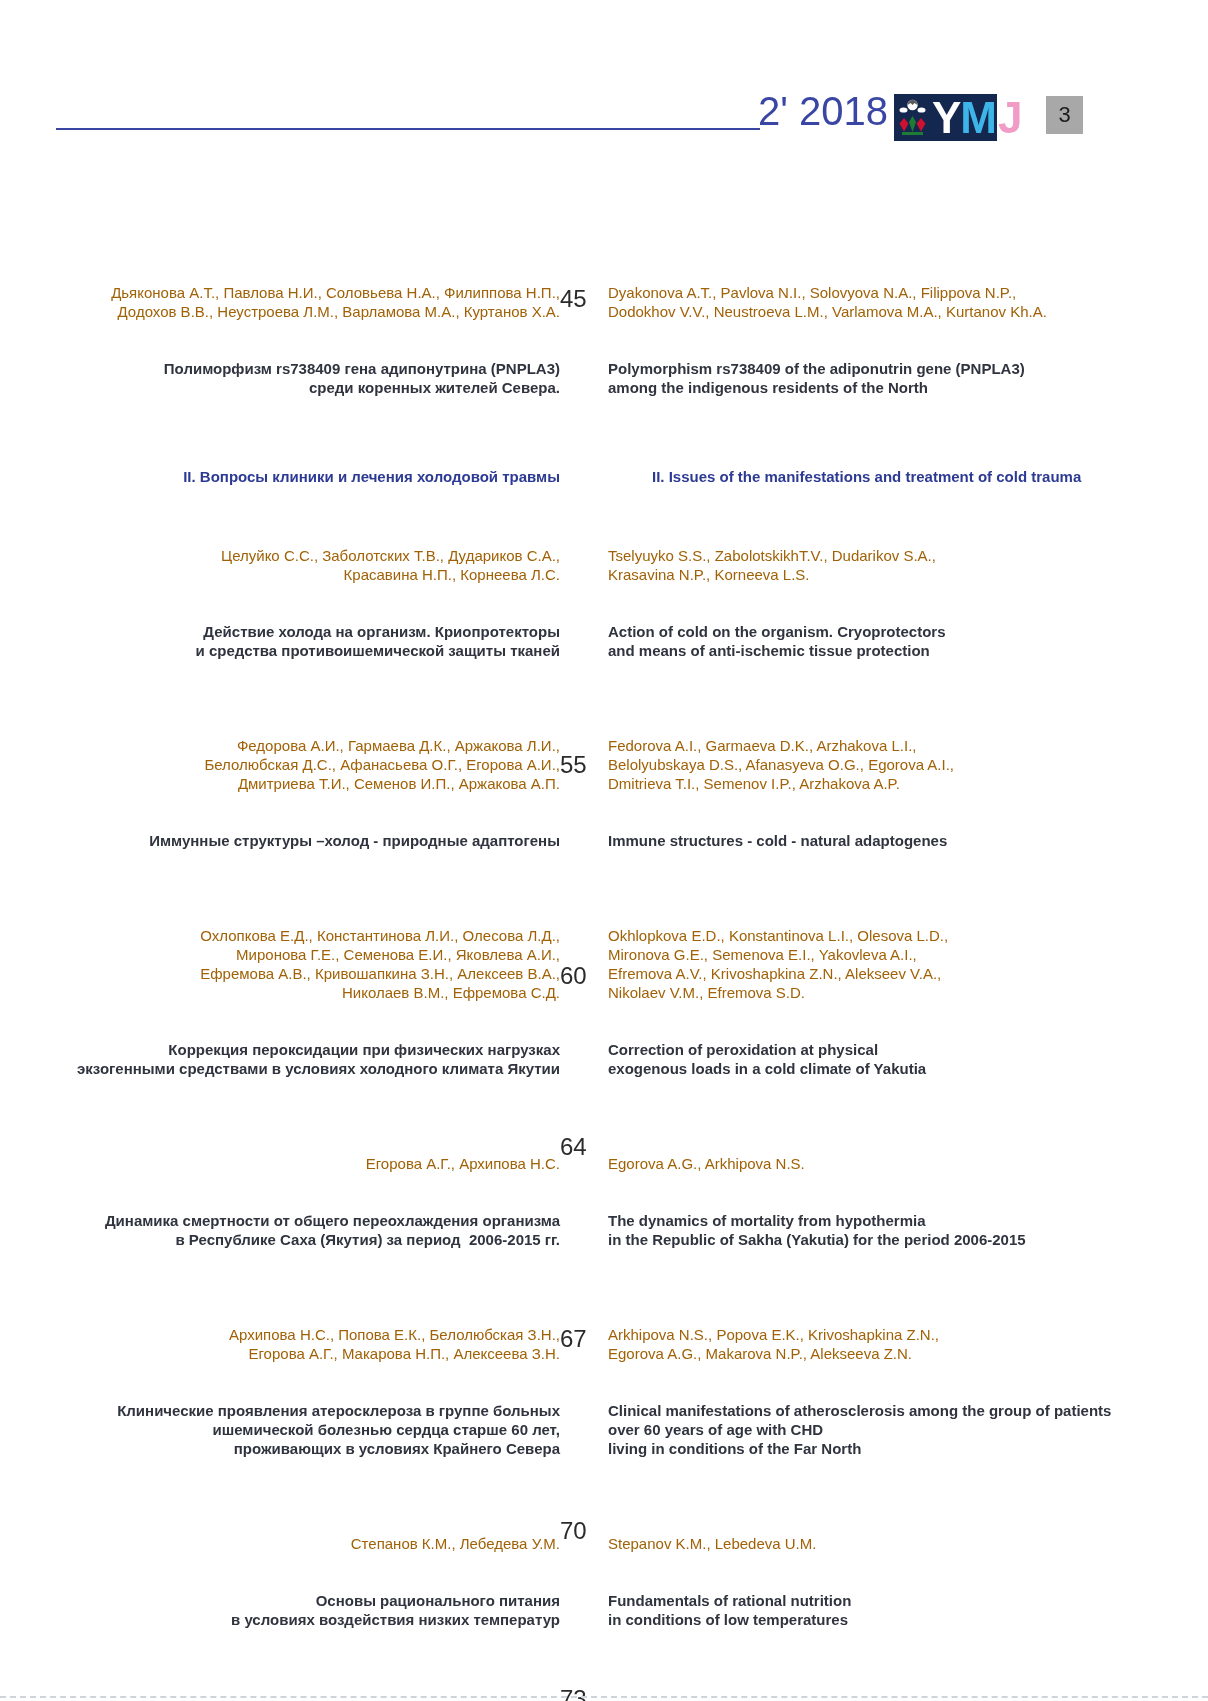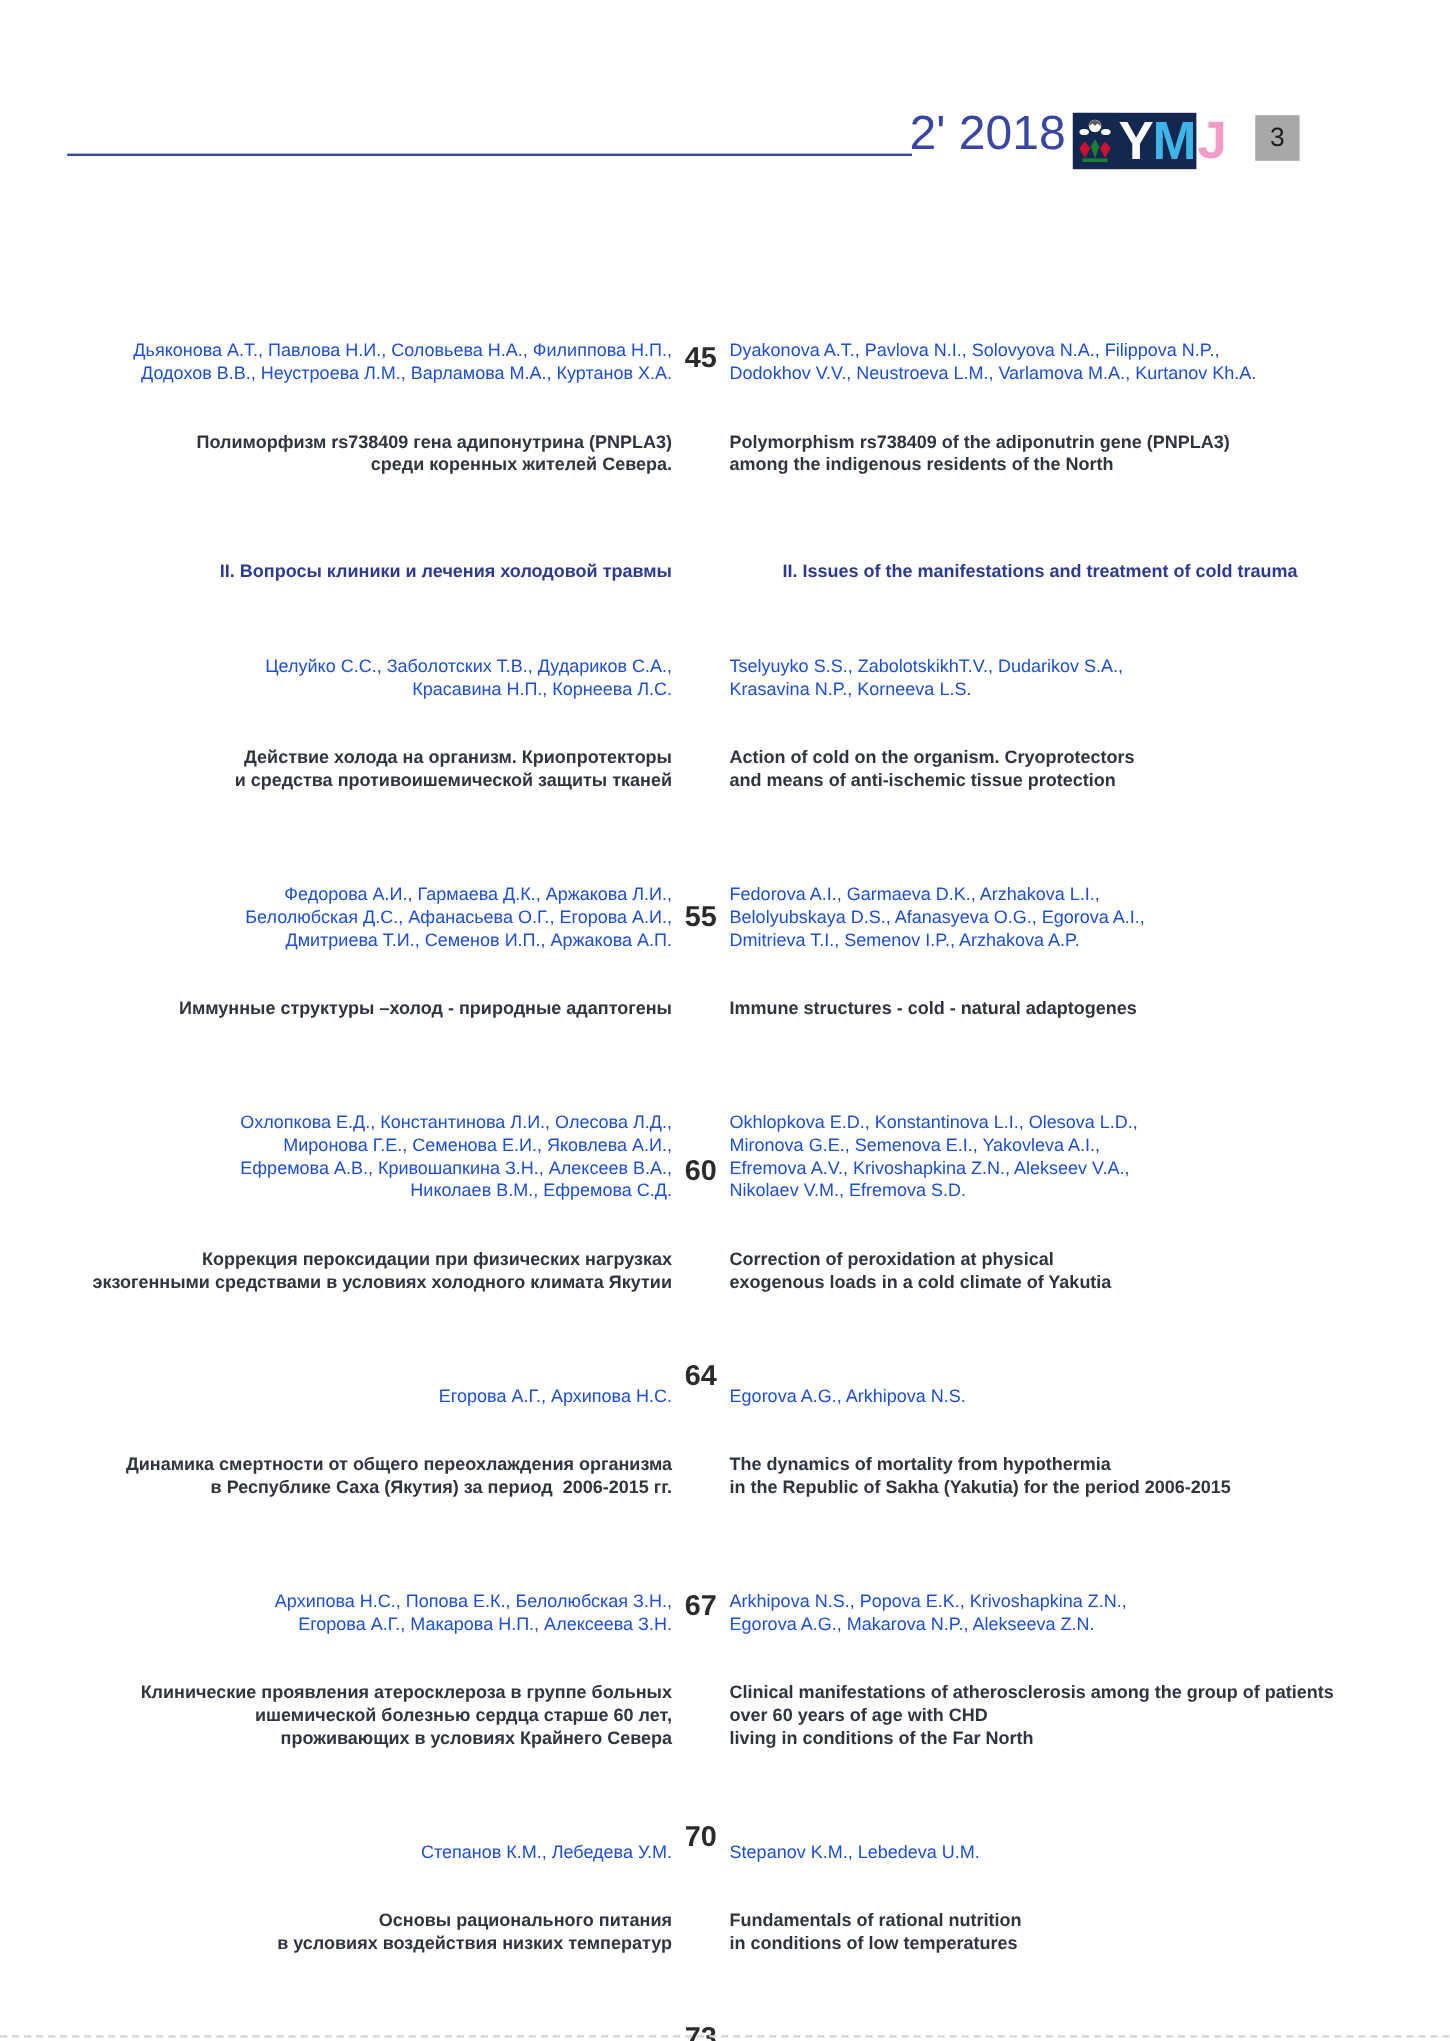--- a/index.html
+++ b/index.html
@@ -20,23 +20,23 @@
   .l-m{color:#3db5e9;margin-left:1px;}
   .l-j{color:#f19cc7;font-weight:bold;font-size:44px;line-height:47px;letter-spacing:-2px;margin-left:1px;}
   .pagebox{position:absolute;left:1046px;top:96px;width:37px;height:38px;background:#a8a8a8;
            display:flex;align-items:center;justify-content:center;
            font-size:22px;color:#1d1d1d;}
   
   .toc{position:absolute;left:60px;top:245px;width:1088px;font-size:15px;line-height:19px;}
   .row{display:grid;grid-template-columns:500px 48px 540px;}
   .ru{grid-column:1;text-align:right;white-space:pre;}
   .en{grid-column:3;text-align:left;white-space:pre;}
-  .numcell{grid-column:2;text-align:center;font-weight:bold;}
+  .numcell{grid-column:2;}
   .num{font-size:24px;line-height:24px;color:#2b2b2b;display:block;}
-  .authors{color:#1d4ed8;}
+  .authors{color:#a16207;}
   .title{color:#30343f;font-weight:bold;}
   .heading .ru,.heading .en{font-weight:bold;color:#2c3a94;}
   .mt-sec2{margin-top:32px;margin-bottom:22px;gap:22px;}
   .bottom-edge{position:absolute;left:0;top:1696px;width:1208px;height:0;
                border-top:2px dashed #cfd4da;}
 </style>
 </head>
 <body>
 
 <div class="hdr-rule"></div>

